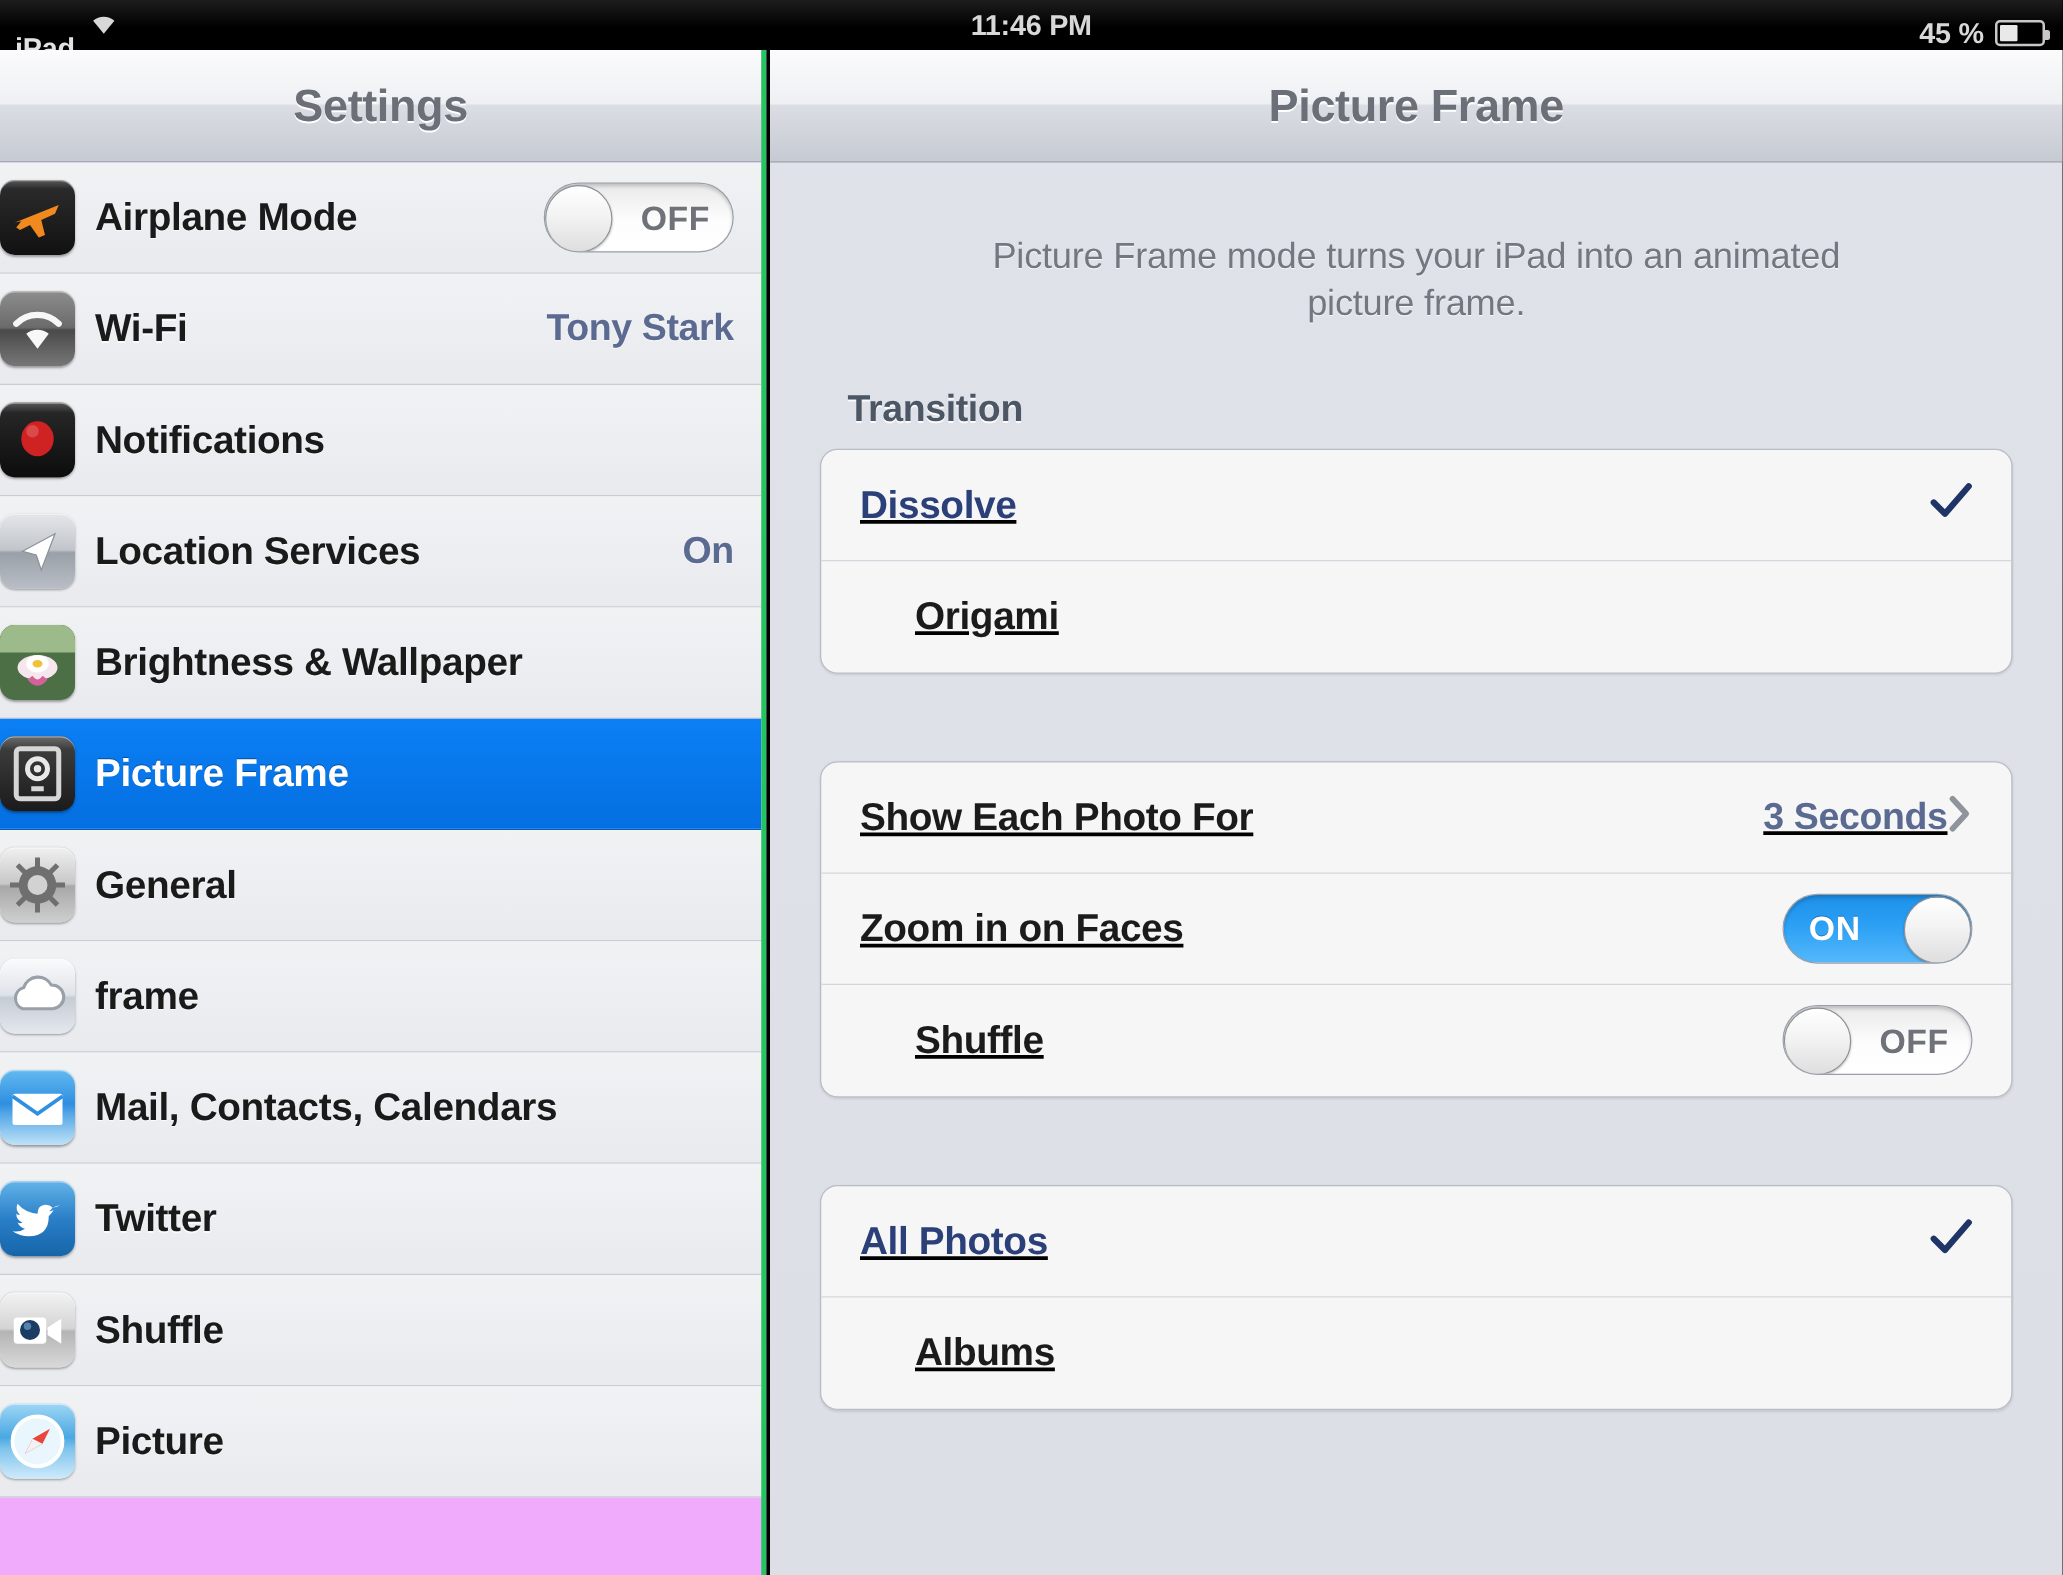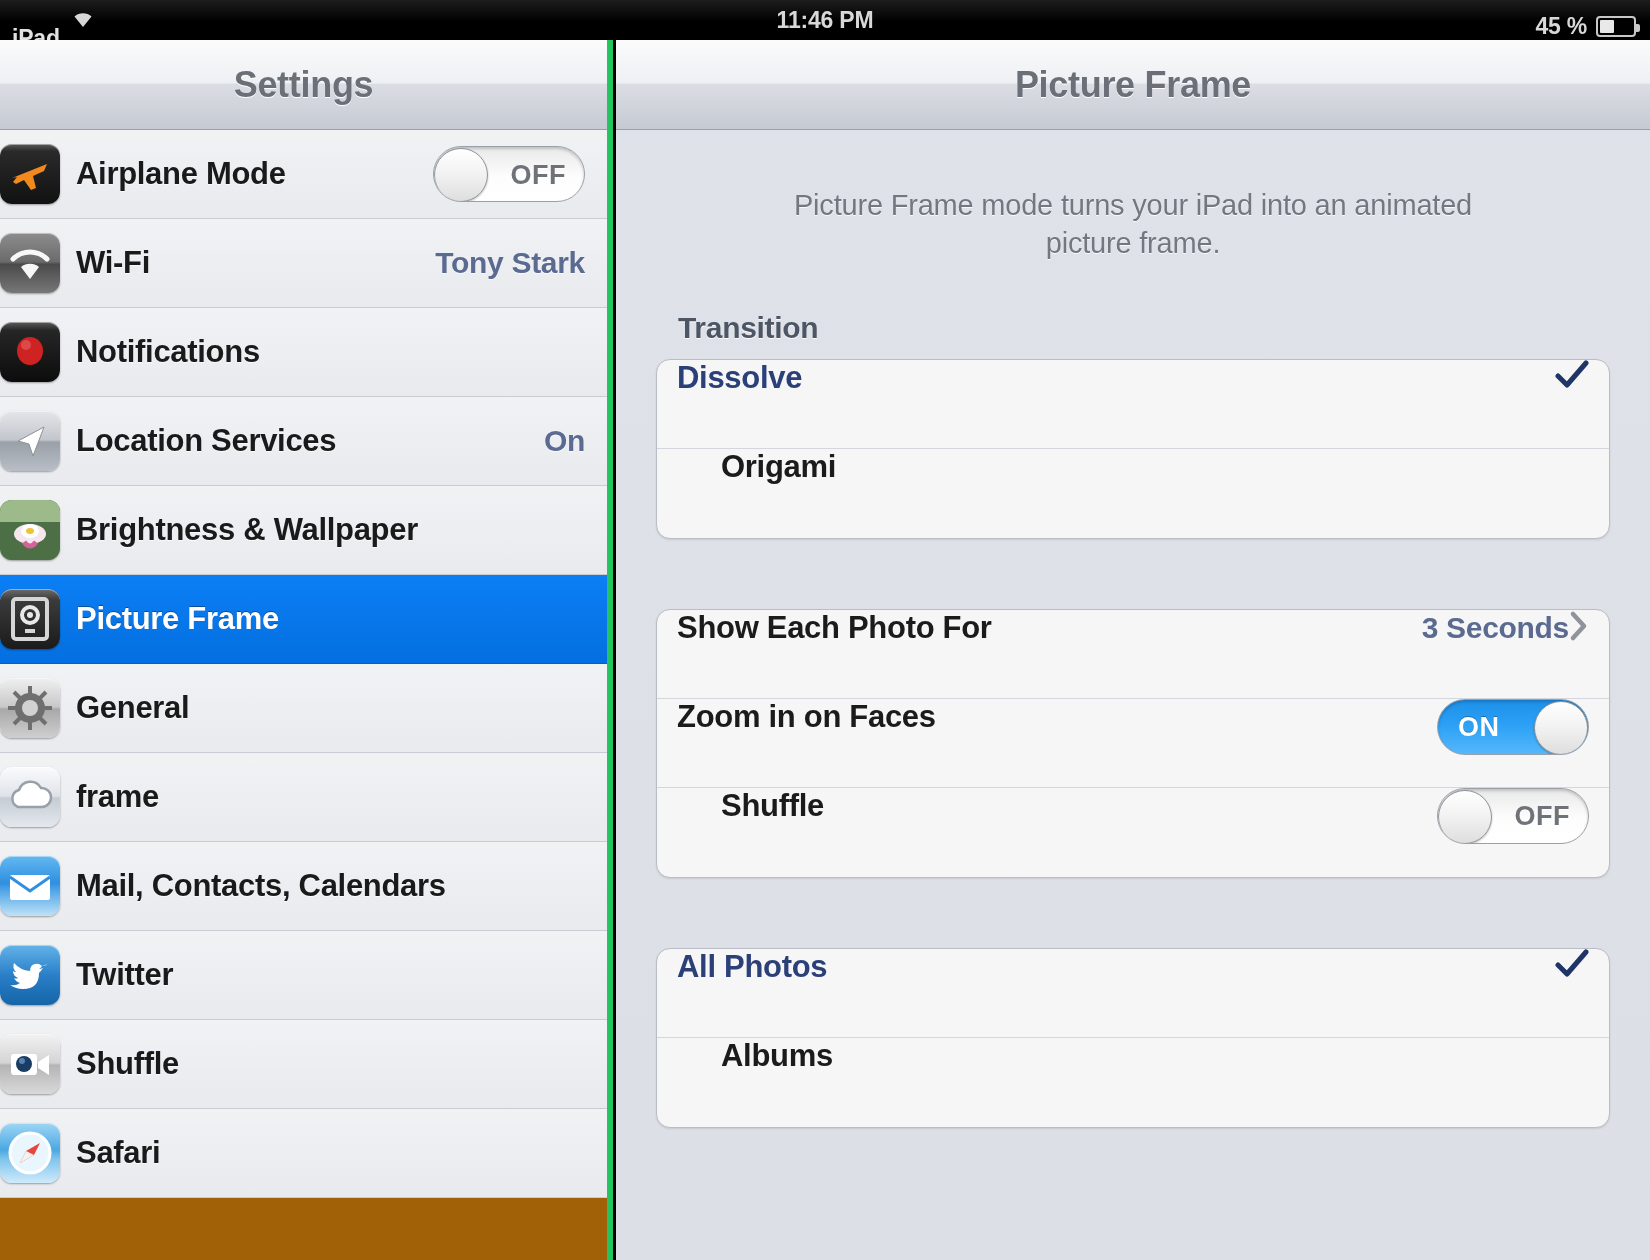--- a/index.html
+++ b/index.html
@@ -45,22 +45,22 @@
     border-radius: 0 2px 2px 0;
   }
   .battery-fill {
     height: 13px; margin-left: 2px; background: #e9e9e9; border-radius: 1px;
   }
 
   
   .pane-left {
     position: absolute; top: 40px; left: 0;
     width: 613px; height: 1220px;
-    background: #a16207;
-    border-right: 6px solid #22c55e;
+    background: #f0abfc;
+    border-right: 4px solid #22c55e;
     overflow: hidden;
   }
   .pane-right {
     position: absolute; top: 40px; left: 616px;
     width: 1034px; height: 1220px;
     background: linear-gradient(to bottom, #dfe2e8 0%, #dcdfe5 100%);
     overflow: hidden;
   }
 
   
@@ -153,24 +153,25 @@
   .rp-group {
     background: #f6f6f7;
     border: 1px solid #b9bdc5;
     border-radius: 14px;
     box-shadow: 0 1px 2px rgba(0,0,0,.10);
     overflow: hidden;
   }
   .rp-group.gap-top { margin-top: 70px; }
   .rp-row {
     height: 89px;
-    display: flex; align-items: flex-start;
-    padding: 0 20px;
+    display: flex; align-items: center;
+    padding: 0 31px;
     border-bottom: 1px solid #d3d6dc;
     position: relative;
+    text-decoration: underline;
   }
   .rp-row:last-child { border-bottom: none; margin-left: 44px; }
   .rp-row-label {
     font-size: 31px; font-weight: bold;
     color: #1b1b1b; letter-spacing: -0.3px;
   }
   .rp-row-label.link { color: #2b3f78; }
   .rp-right {
     margin-left: auto;
     display: flex; align-items: center; 
@@ -357,21 +358,21 @@
         <span class="si-label">Shuffle</span>
       </div>
       <div class="sidebar-item">
         <span class="si-icon ico-safari">
           <svg viewBox="0 0 60 60">
             <circle cx="30" cy="30" r="20" fill="#eaf6fd" stroke="#ffffff" stroke-width="3"></circle>
             <path d="M40 20 L26 28 L20 40 L34 32 Z" fill="#e8453c"></path>
             <path d="M26 28 L34 32 L20 40 Z" fill="#f2f2f2"></path>
           </svg>
         </span>
-        <span class="si-label">Safari</span>
+        <span class="si-label">Picture</span>
       </div>
     </div>
 </div>
 
 <div class="pane-right">
   <div class="navbar">
     <span class="navbar-title">Picture Frame</span>
   </div>
   <div class="rp-body">
 

